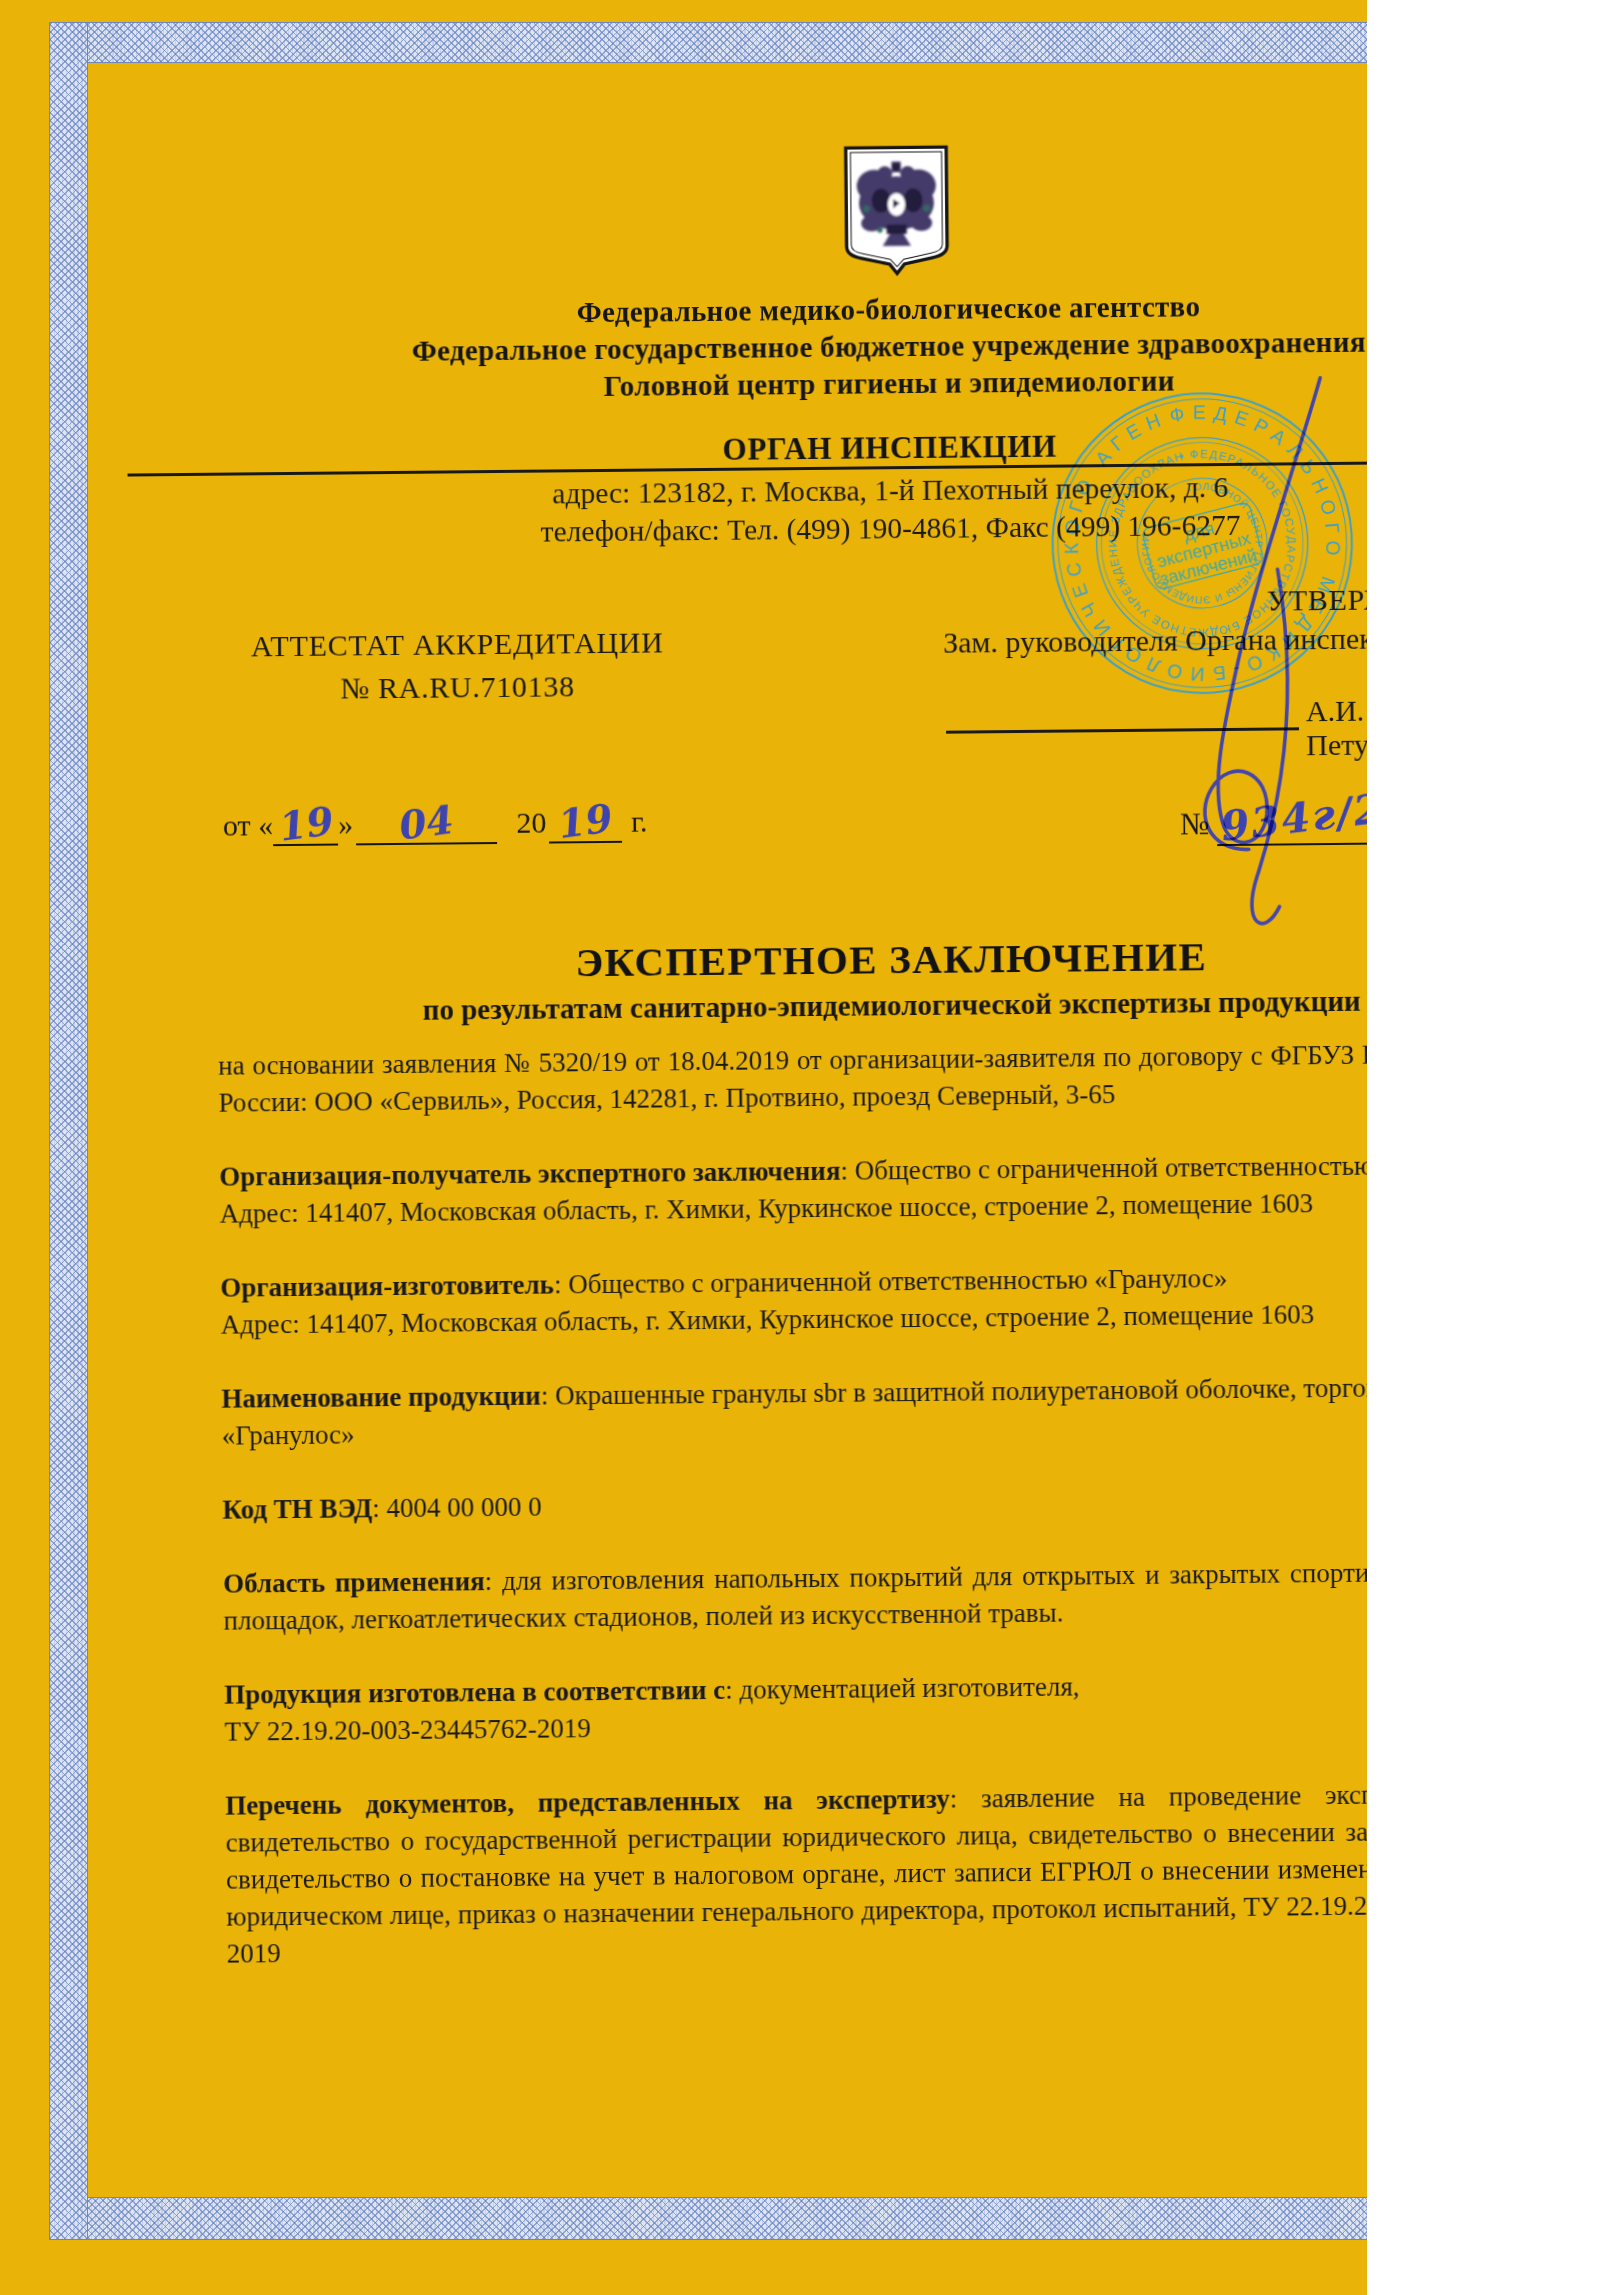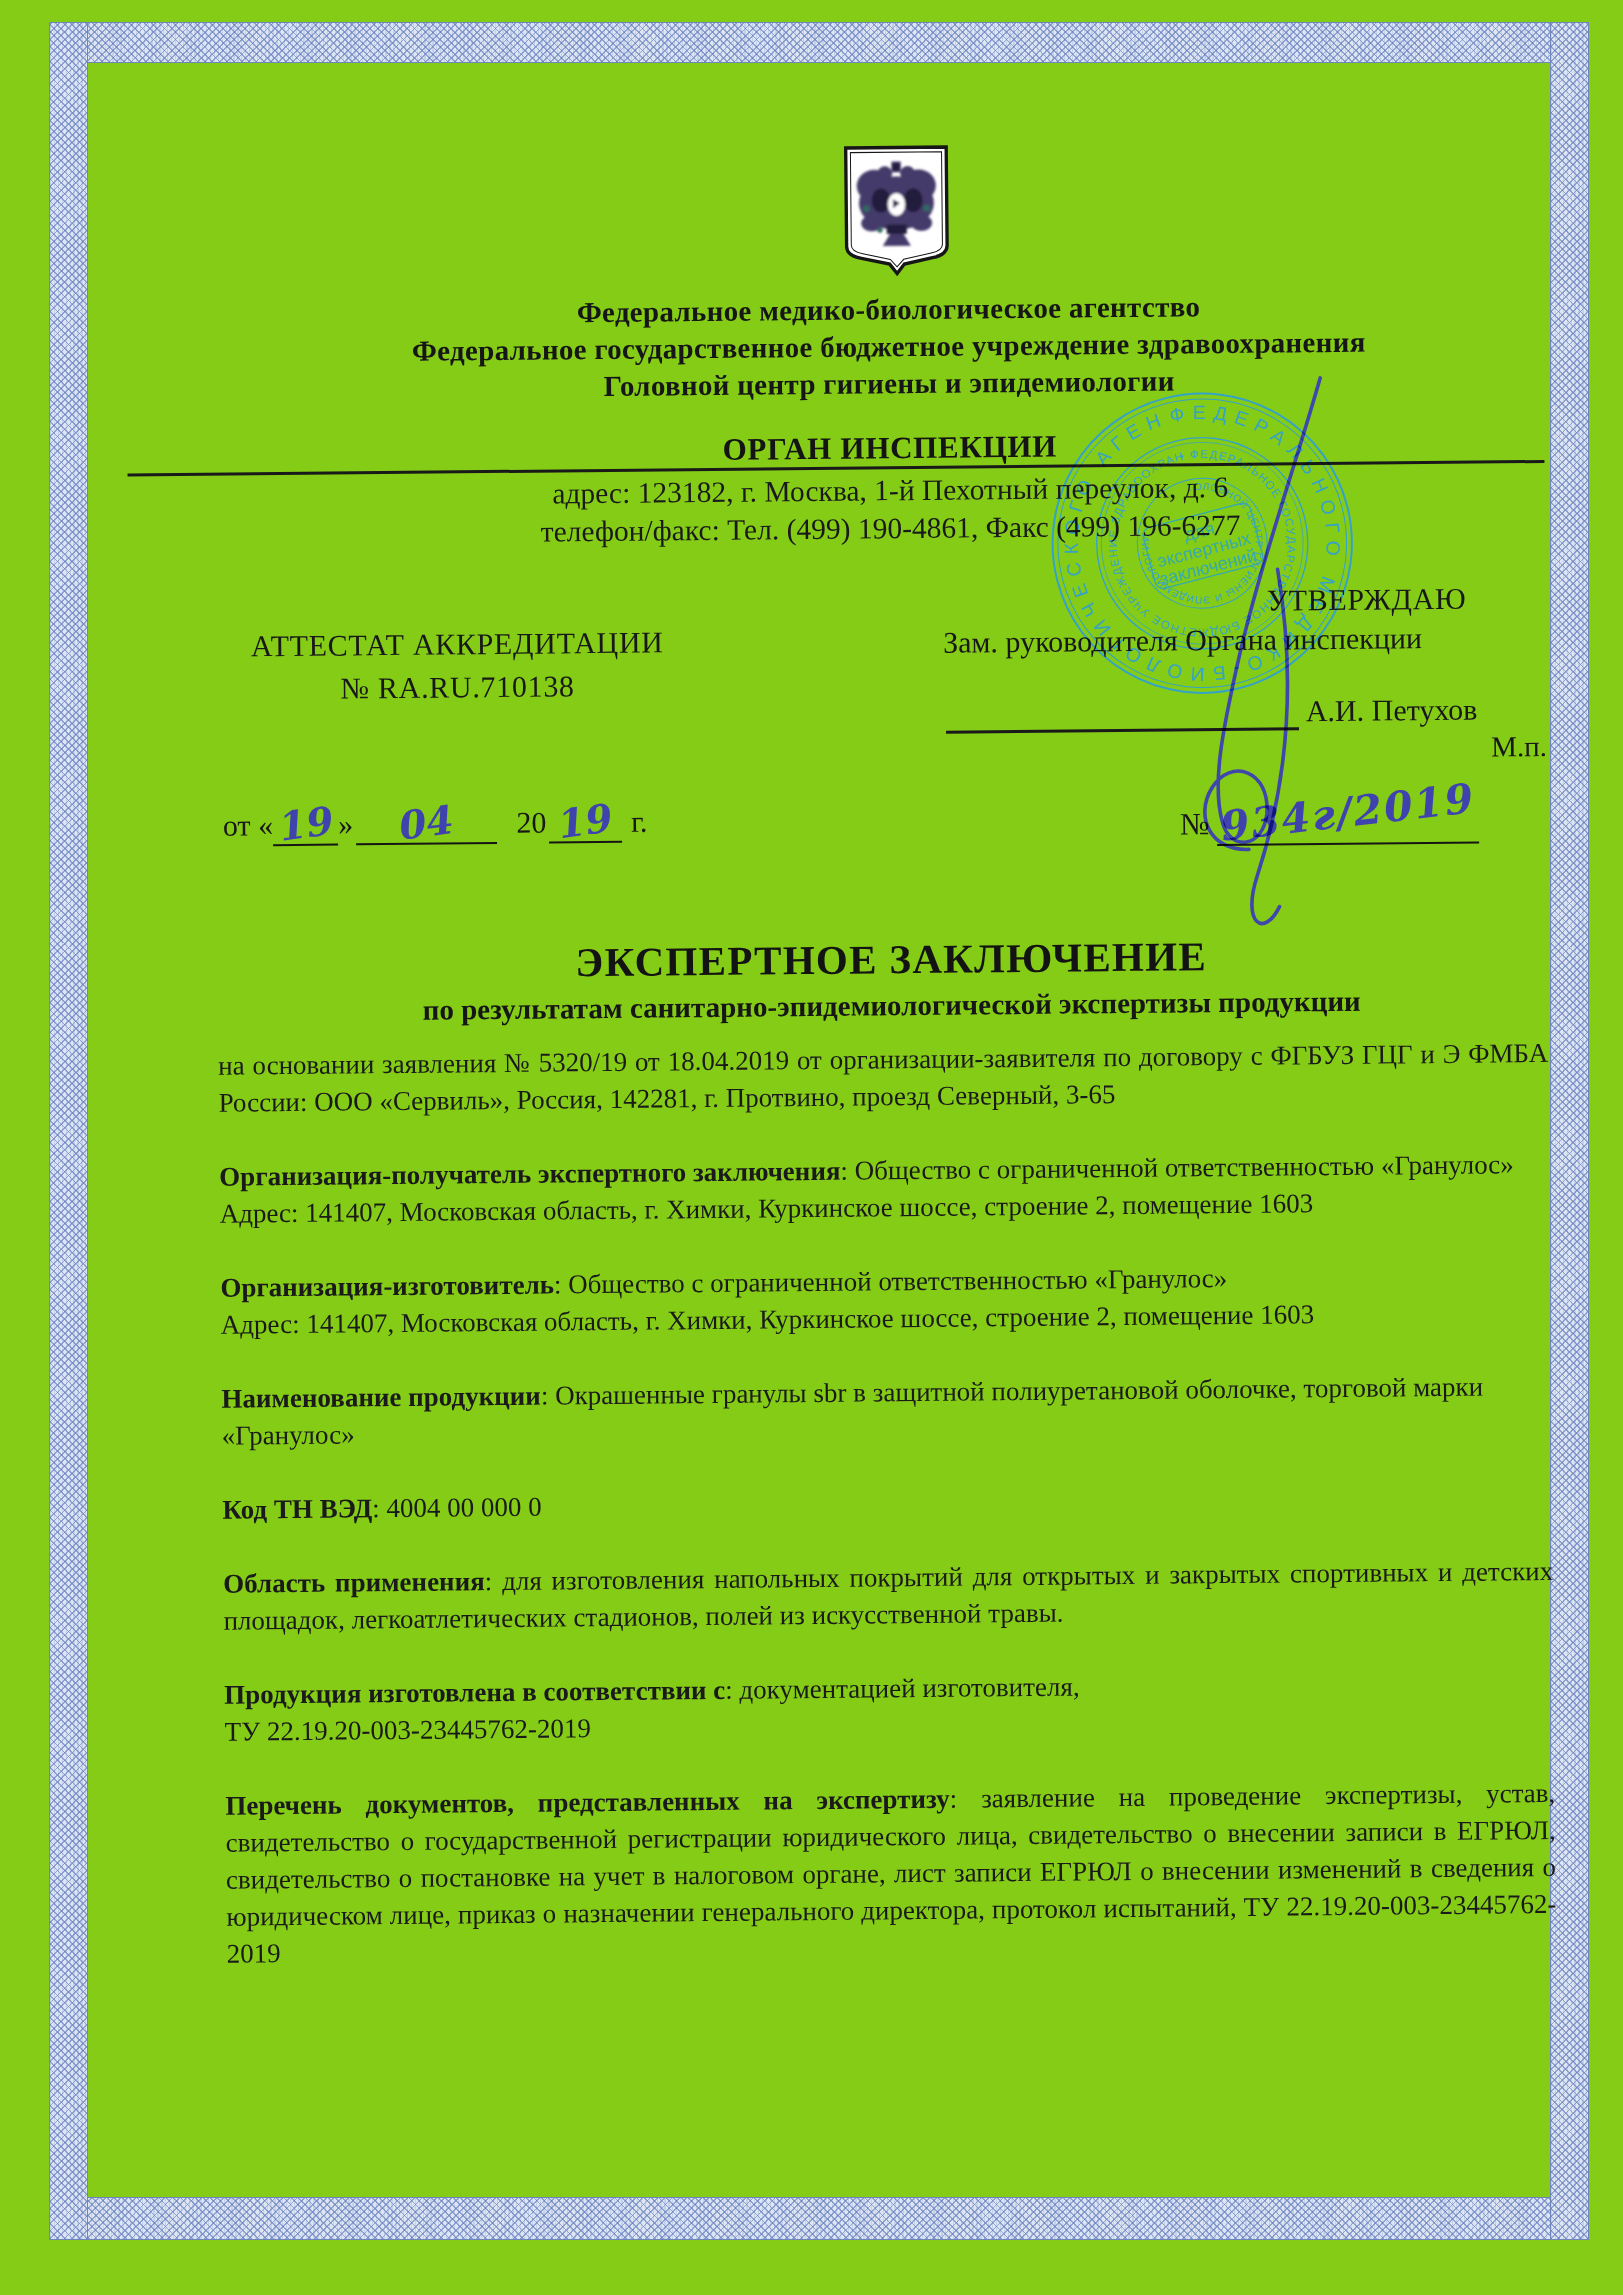--- a/index.html
+++ b/index.html
@@ -1,18 +1,18 @@
 <!DOCTYPE html>
 <html style="font-size:10.5px"><head>
 <meta charset="utf-8">
 <style>
   html,body{margin:0;padding:0;background:#ffffff;}
   .page{
-    position:relative; width:1623px; height:2295px; overflow:hidden;
-    background:#84cc16; font-family:"Liberation Serif","DejaVu Serif",serif;
+    position:relative; width:1367px; height:2295px; overflow:hidden;
+    background:#eab308; font-family:"Liberation Serif","DejaVu Serif",serif;
     color:#181818;
   }
   
   .band{
     position:absolute;
     background-color:#dde5f3;
     background-image:
       repeating-linear-gradient(45deg, rgba(95,121,188,.60) 0 1.3px, rgba(255,255,255,0) 1.3px 5.2px),
       repeating-linear-gradient(-45deg, rgba(95,121,188,.60) 0 1.3px, rgba(255,255,255,0) 1.3px 5.2px),
       repeating-linear-gradient(90deg, rgba(140,160,212,.30) 0 1.3px, rgba(255,255,255,0) 1.3px 3.9px);

